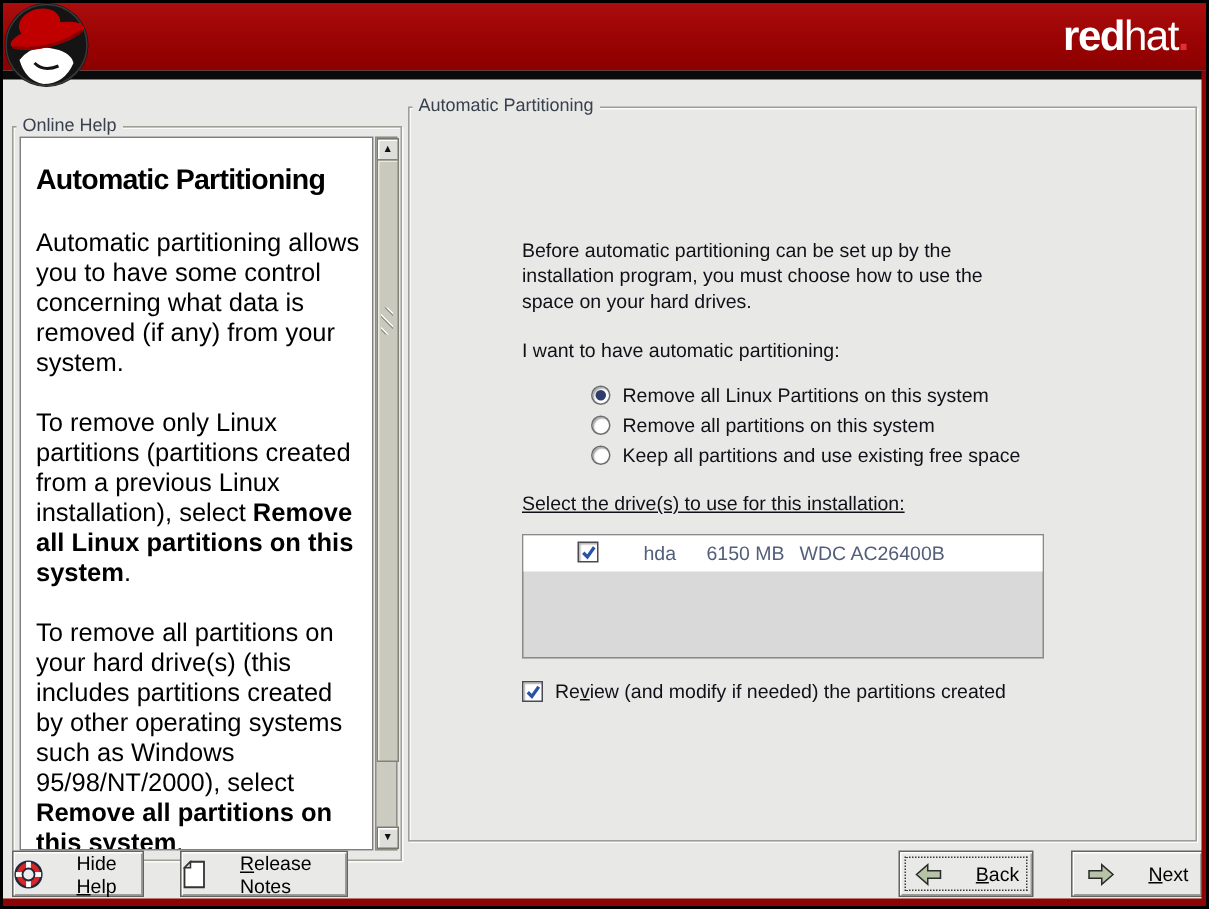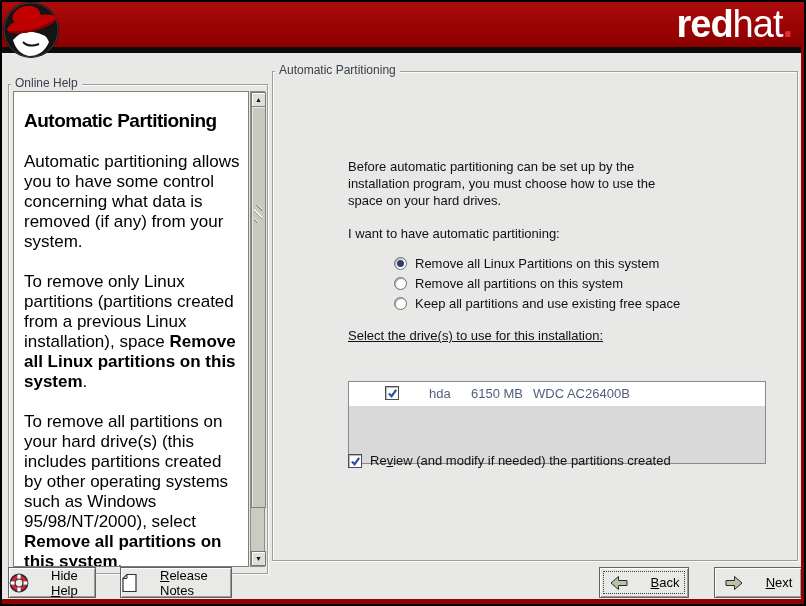--- a/index.html
+++ b/index.html
@@ -6,21 +6,21 @@
   .window{
     position:relative; width:806px; height:606px; box-sizing:border-box;
     border:2px solid #000; background:#e8e8e6; overflow:hidden;
     font-family:"Liberation Sans","DejaVu Sans",sans-serif; color:#101018;
   }
   
   .header{position:absolute;left:0;top:0;right:0;height:45px;
     background:linear-gradient(180deg,#ab0d0d 0%,#9a0303 55%,#8c0000 100%);}
   .header-band{position:absolute;left:0;top:45px;right:0;height:6px;background:#0b0b0b;}
   .logo{position:absolute;left:1px;top:0;width:60px;height:58px;z-index:6;}
-  .wordmark{position:absolute;right:12px;top:2px;z-index:5;font-size:38px;line-height:40px;color:#fff;letter-spacing:-1px;}
+  .wordmark{position:absolute;right:12px;top:2px;z-index:5;font-size:28px;line-height:40px;color:#fff;letter-spacing:-1px;}
   .wordmark .wm-red{font-weight:700;}
   .wordmark .wm-hat{font-weight:400;}
   .wordmark .wm-dot{font-weight:700;color:#e03030;}
   .edge-bottom{position:absolute;left:0;right:0;bottom:0;height:5px;background:#8c0404;z-index:9;}
   .edge-right{position:absolute;right:0;top:45px;bottom:0;width:3px;background:#8c0404;z-index:9;}
   
   .groupbox{position:absolute;border:1px solid #9e9e96;box-shadow:1px 1px 0 #fbfbf9, inset 1px 1px 0 #fbfbf9;}
   .groupbox-label{position:absolute;top:-9px;left:2px;background:#e8e8e6;padding:0 4px;
     font-size:12px;color:#39404e;white-space:nowrap;line-height:15px;}
   .gb-help{left:6px;top:82px;width:258px;height:488px;}
@@ -45,22 +45,22 @@
   
   .intro{position:absolute;left:75px;top:86px;width:330px;font-size:13px;line-height:17px;}
   .radio-caption{position:absolute;left:75px;top:154px;font-size:13px;}
   .radio-rows{position:absolute;left:121px;top:181px;}
   .radio-row{display:flex;align-items:center;height:20px;}
   .radio{width:13px;height:13px;border-radius:50%;background:#fff;box-sizing:border-box;
     border:1px solid #6e6e6e;box-shadow:inset 1px 1px 1px rgba(0,0,0,.35);margin-right:8px;position:relative;flex:0 0 auto;}
   .radio.selected::after{content:"";position:absolute;left:2px;top:2px;width:7px;height:7px;border-radius:50%;background:#2e3c6e;}
   .radio-label{font-size:13px;white-space:nowrap;}
   .drives-caption{position:absolute;left:75px;top:256px;font-size:13px;text-decoration:underline;}
-  .drive-list{position:absolute;left:75px;top:284px;width:418px;height:83px;background:#d9d9d9;
-    border:1px solid #8a8a8a;box-sizing:border-box;margin-top:25px;}
+  .drive-list{position:absolute;left:75px;top:284px;width:348px;height:83px;background:#d9d9d9;
+    border:1px solid #8a8a8a;box-sizing:border-box;}
   .drive-row{position:relative;height:24px;background:#fff;font-size:13px;color:#525f7a;}
   .drive-row .cb{position:absolute;left:36px;top:4px;}
   .drive-name{position:absolute;left:80px;top:4px;}
   .drive-size{position:absolute;left:122px;top:4px;text-align:center;}
   .drive-model{position:absolute;left:184px;top:4px;}
   .checkbox{width:14px;height:14px;background:#fff;border:1px solid #4a4a52;box-sizing:border-box;
     box-shadow:inset 1px 1px 1px rgba(0,0,0,.3);display:flex;align-items:center;justify-content:center;flex:0 0 auto;}
   .review-row{position:absolute;left:75px;top:381px;display:flex;align-items:flex-end;font-size:13px;}
   .review-row .checkbox{margin-right:8px;}
   .mn{text-decoration:underline;}
@@ -97,21 +97,21 @@
   </div>
   <div class="wordmark">
     <span class="wm-red">red</span><span class="wm-hat">hat</span><span class="wm-dot">.</span>
   </div>
 
   <div class="groupbox gb-help">
     <span class="groupbox-label">Online Help</span>
     <div class="help-white">
       <h1>Automatic Partitioning</h1>
       <p>Automatic partitioning allows you to have some control concerning what data is removed (if any) from your system.</p>
-      <p><span>To remove only Linux partitions (partitions created from a previous Linux installation), space </span><b>Remove all Linux partitions on this system</b><span>.</span></p>
+      <p><span>To remove only Linux partitions (partitions created from a previous Linux installation), select </span><b>Remove all Linux partitions on this system</b><span>.</span></p>
       <p><span>To remove all partitions on your hard drive(s) (this includes partitions created by other operating systems such as Windows 95/98/NT/2000), select </span><b>Remove all partitions on this system</b><span>.</span></p>
       <p>To retain your current data and partitions, assuming you have</p>
     </div>
     <div class="scrollbar">
       <div class="sb-btn sb-up">
           <span>▲</span>
         </div>
       <div class="sb-thumb">
         <div class="sb-grip"></div>
       </div>

